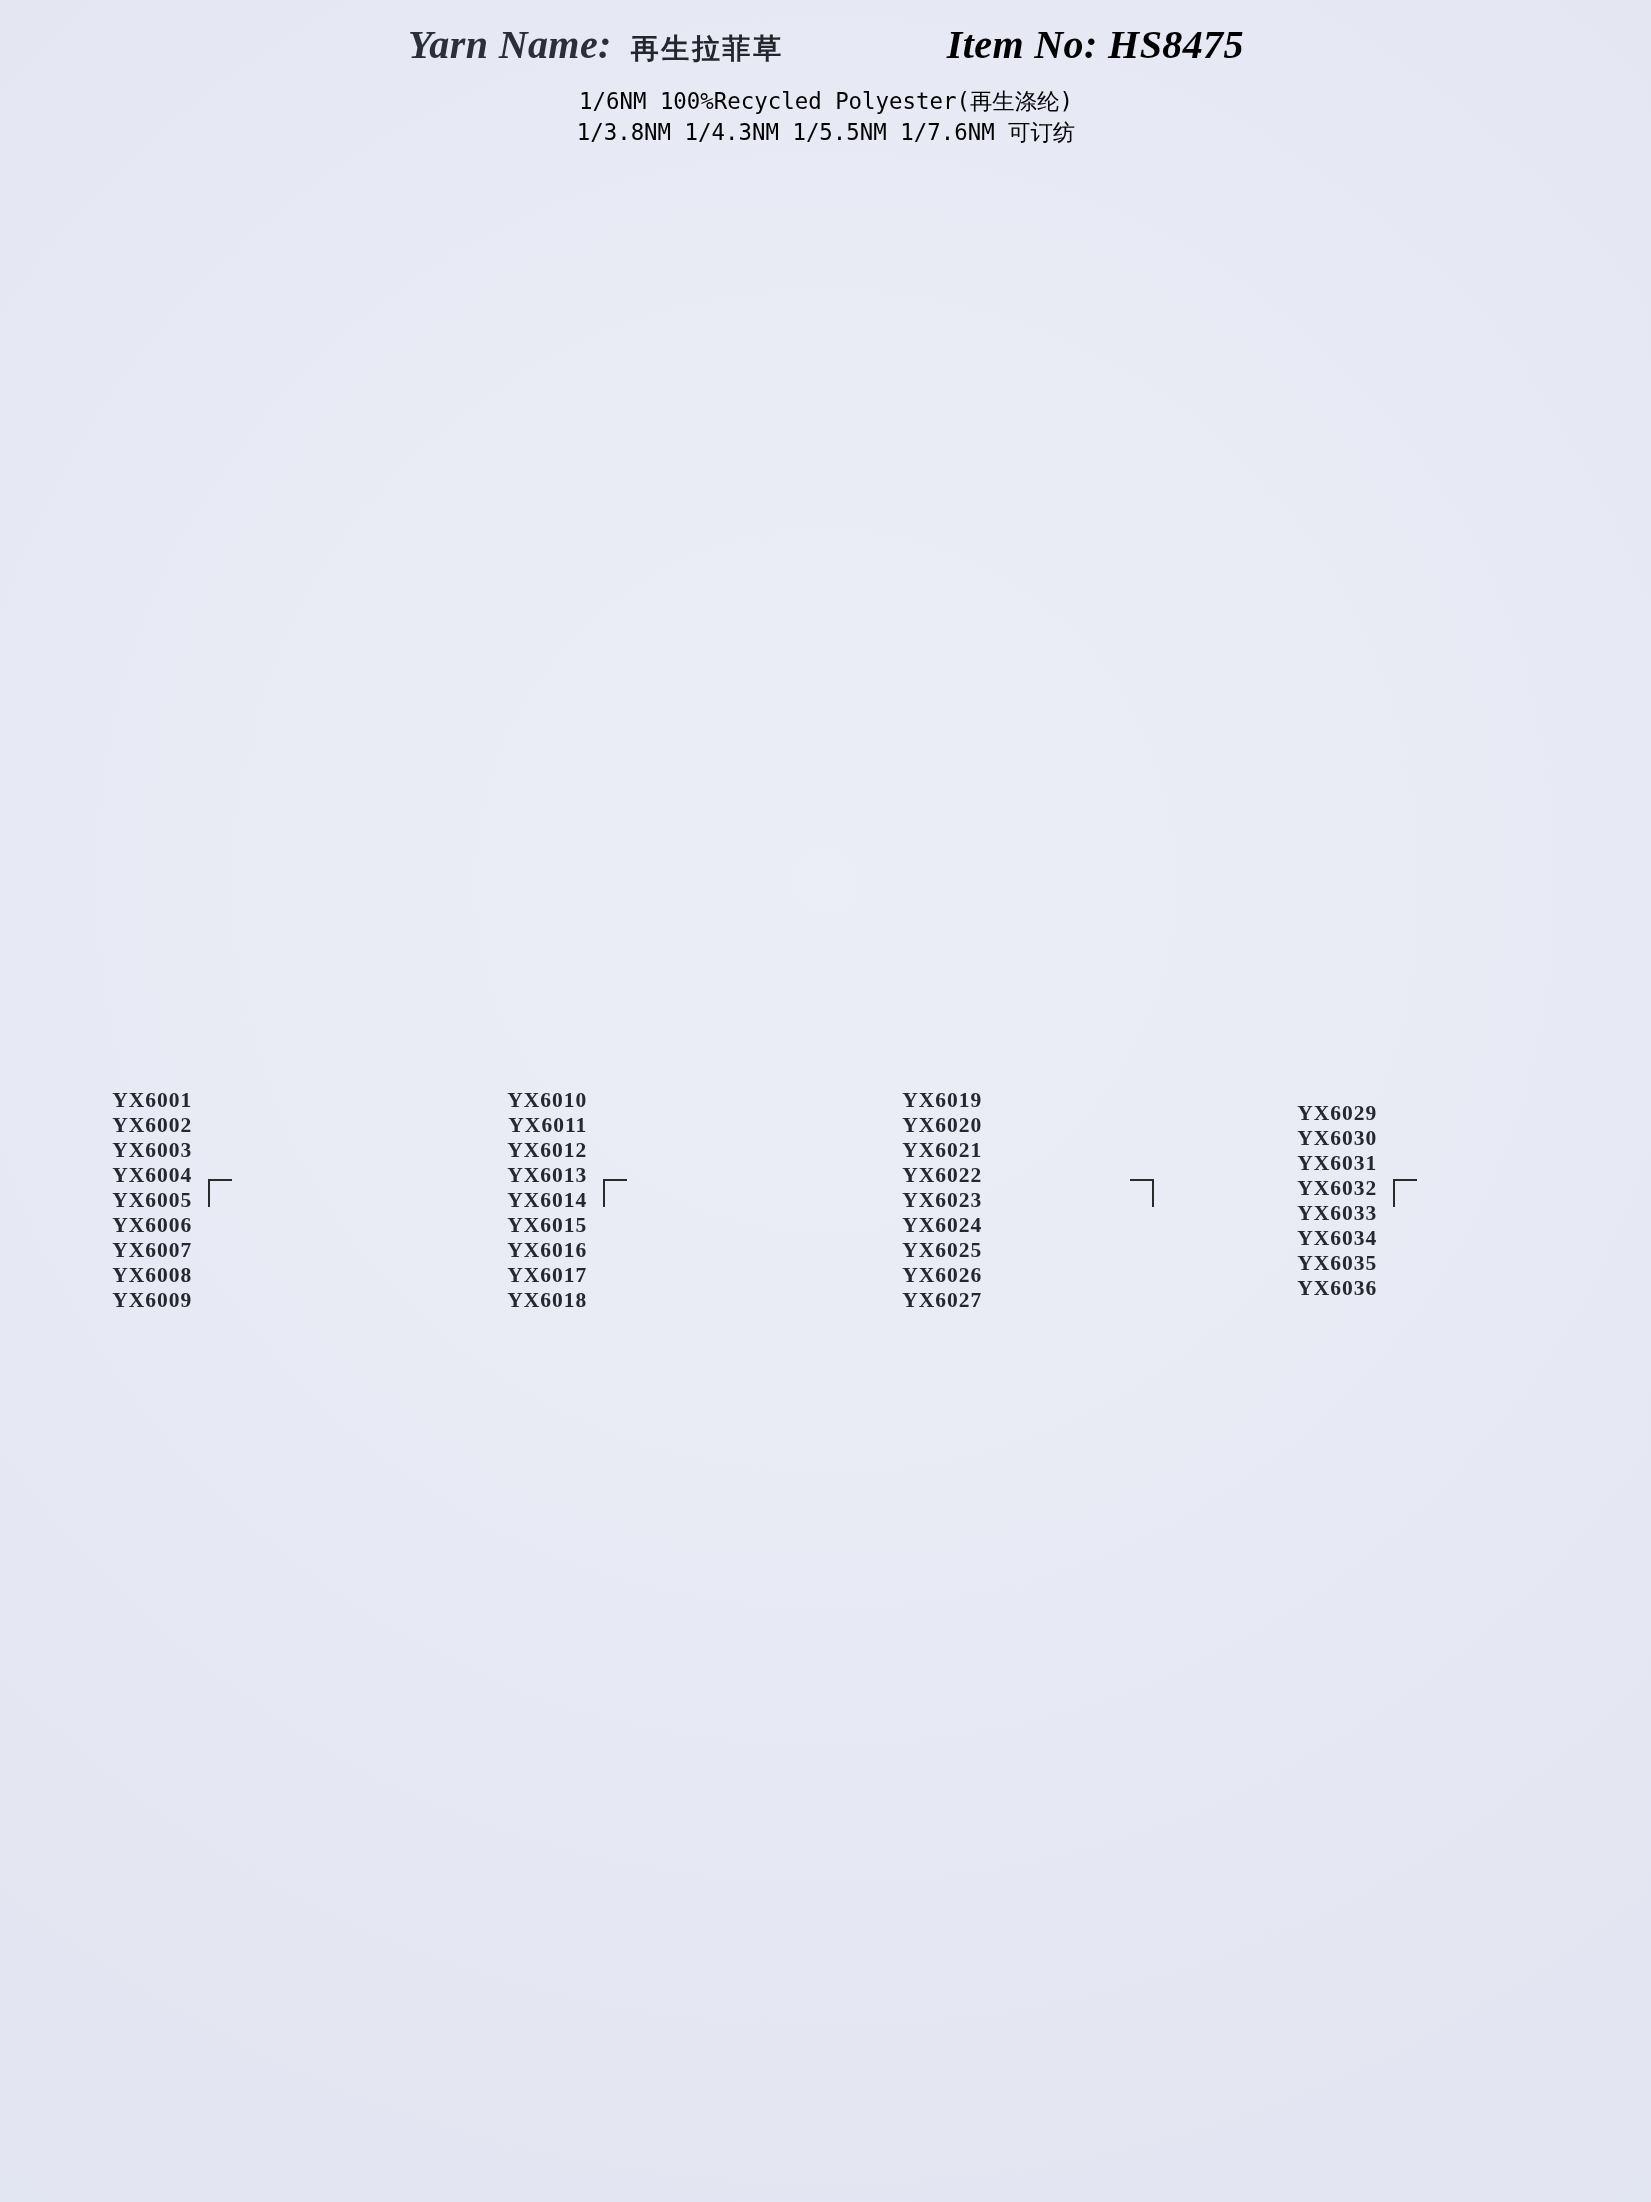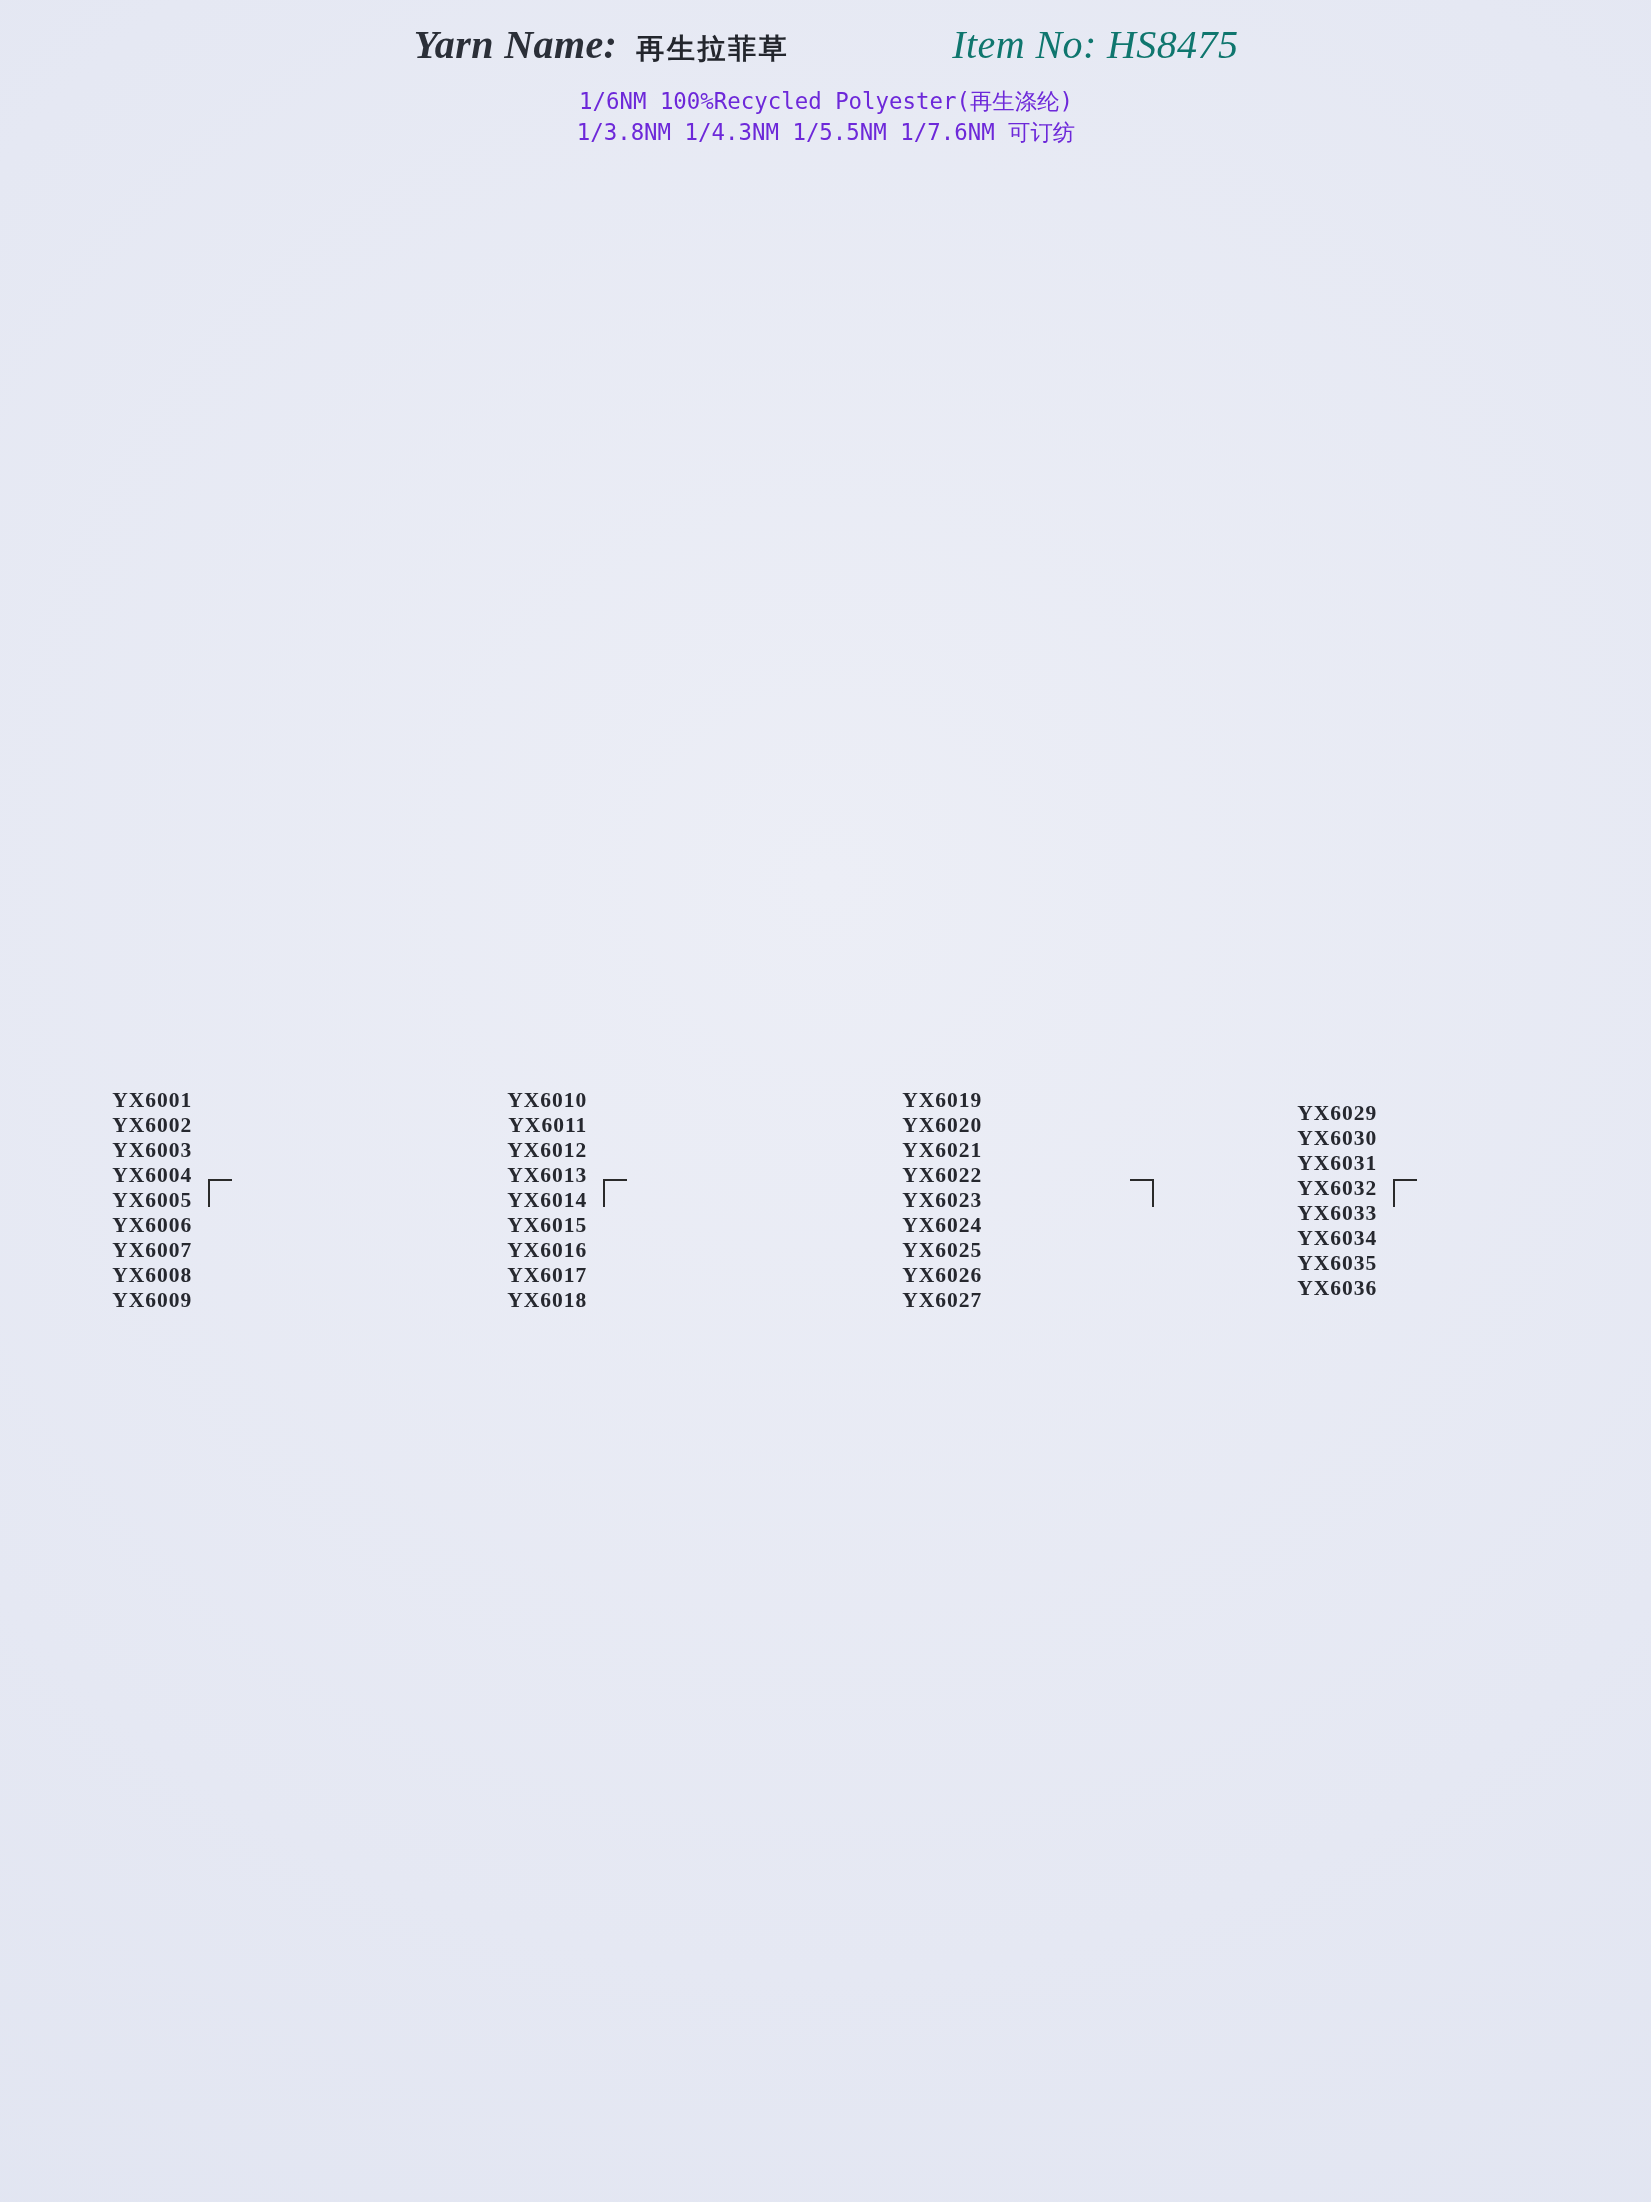--- a/index.html
+++ b/index.html
@@ -50,29 +50,29 @@
     font-family: "DejaVu Sans", sans-serif;
     font-weight: bold;
     font-size: 28px;
     color: #23262d;
     margin-left: 19px;
     letter-spacing: 2.6px;
   }
   .title-right {
     font-family: "Liberation Serif", serif;
     font-style: italic;
-    font-weight: normal;
+    font-weight: bold;
     font-size: 40px;
-    color: #0f766e;
+    color: #000000;
     letter-spacing: 0.4px;
   }
   .sub {
     font-family: "DejaVu Sans Mono", monospace;
     font-size: 22.4px;
-    color: #6d28d9;
+    color: #000000;
     letter-spacing: 0px;
     line-height: 1.32;
   }
   .sub1 { margin-top: 19px; }
   .sub2 { margin-top: 1.7px; text-align: center; }
 
   
   .board {
     position: absolute;
     top: 148px;

